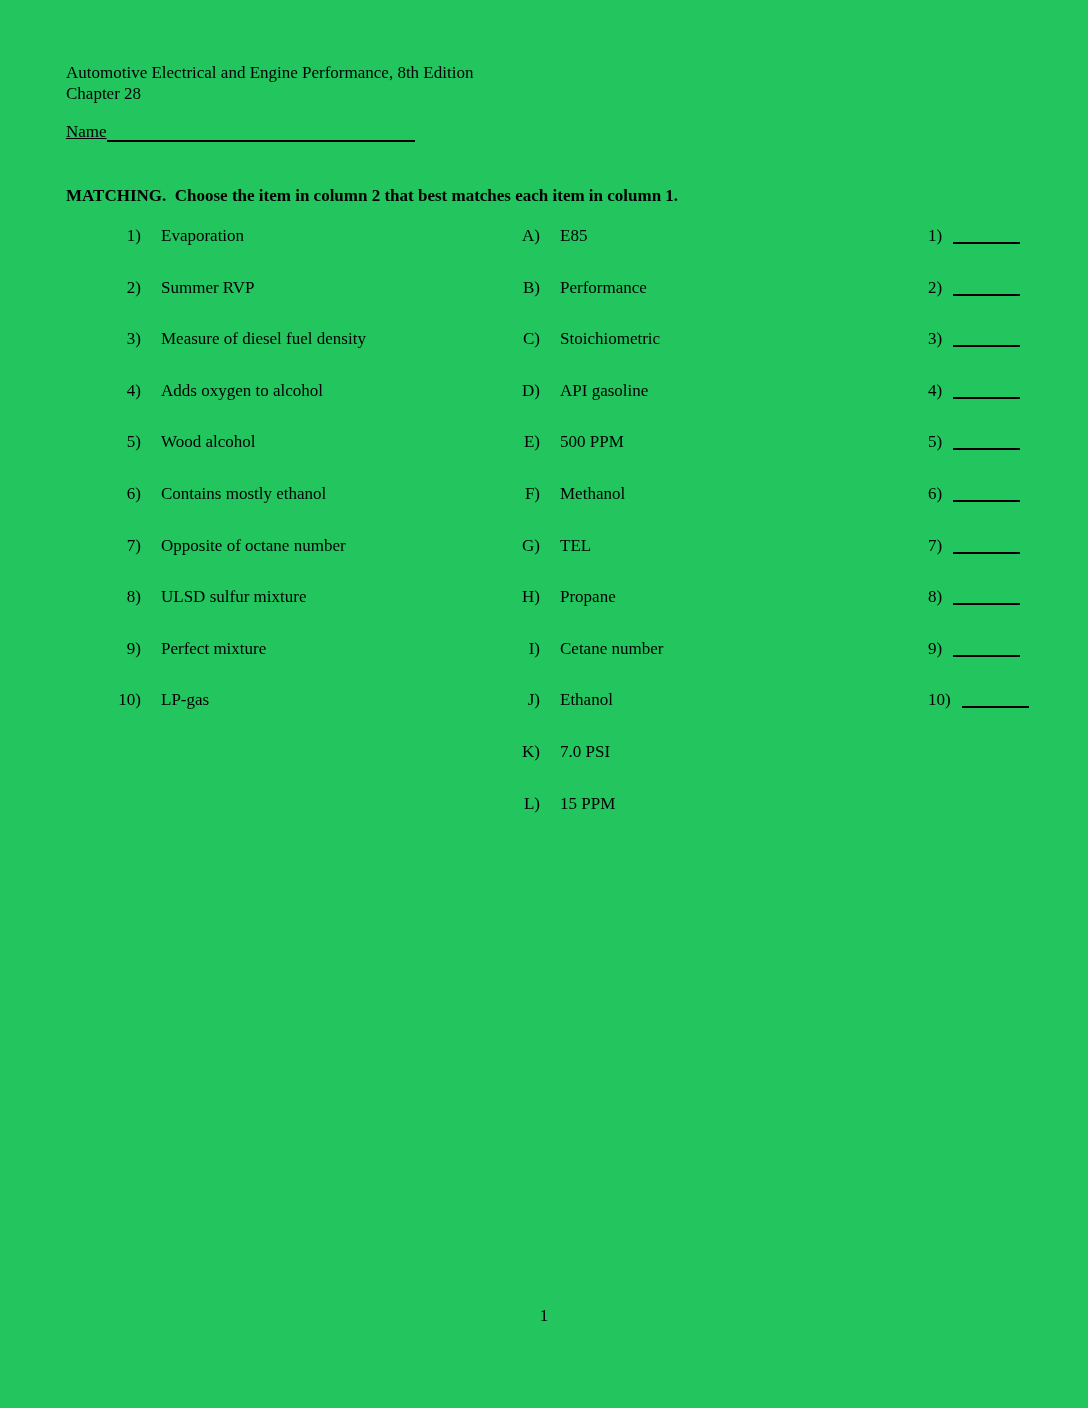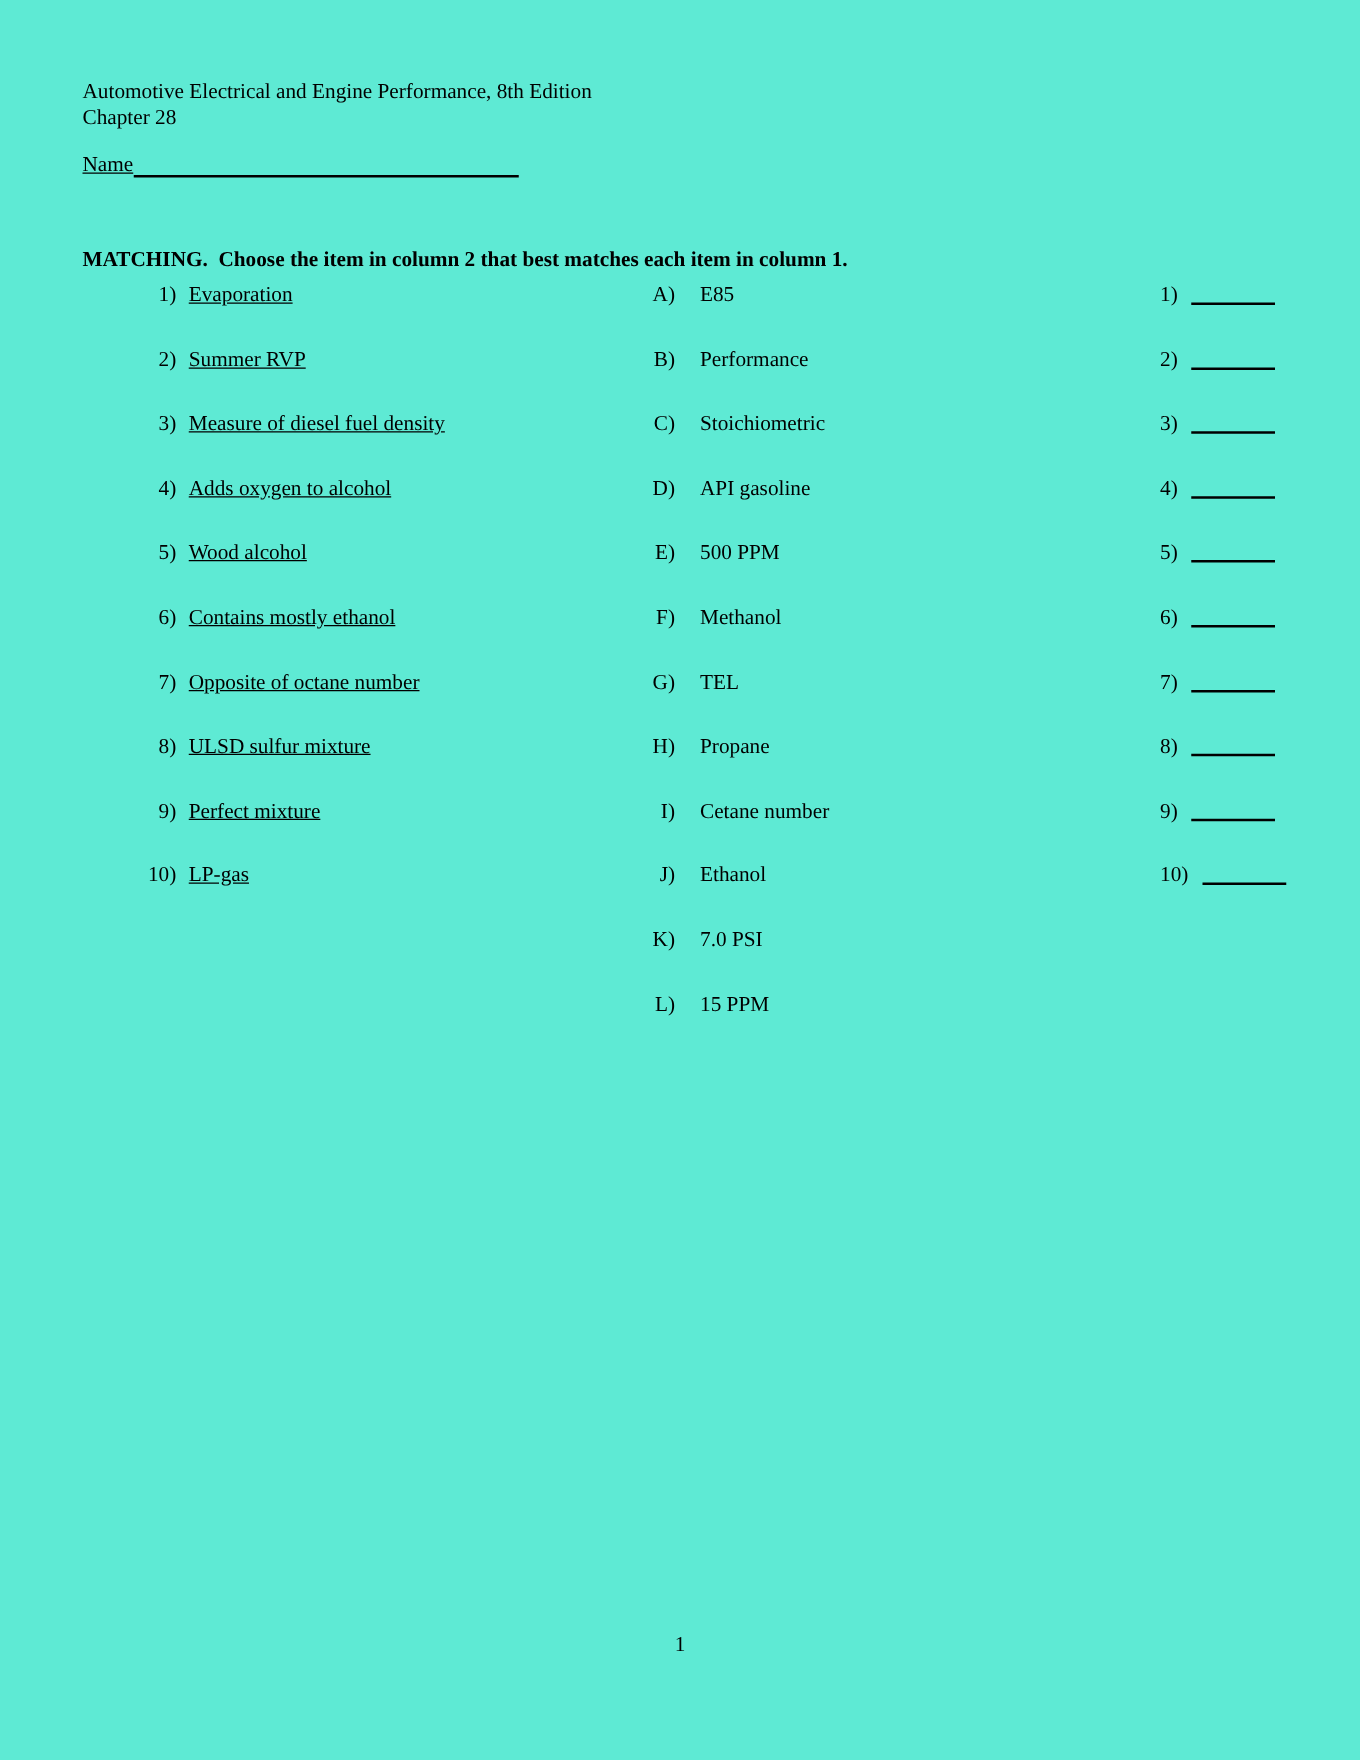--- a/index.html
+++ b/index.html
@@ -4,38 +4,38 @@
 <style>
   * { margin: 0; padding: 0; box-sizing: border-box; }
   html, body { background: #ffffff; }
   body {
     width: 1088px; height: 1408px;
     position: relative;
     font-family: "Liberation Serif", "DejaVu Serif", serif;
     color: #000;
     overflow: hidden;
   }
-  .page { position: absolute; inset: 0; background: #5eead4; }
+  .page { position: absolute; inset: 0; background: #22c55e; }
 
   .header { position: absolute; left: 66px; top: 62px; font-size: 17px; line-height: 21px; }
 
   .name-row { position: absolute; left: 66px; top: 122px; font-size: 17px; display: flex; align-items: flex-end; text-decoration: underline; }
   .name-blank { display: inline-block; width: 308px; height: 18px; border-bottom: 2px solid #000; }
 
   .instructions {
-    position: absolute; left: 66px; top: 198px;
+    position: absolute; left: 66px; top: 186px;
     font-size: 17px; font-weight: bold; white-space: pre-wrap;
   }
 
   .col { position: absolute; top: 226px; }
   .mrow { height: 51.6px; display: flex; align-items: flex-start; font-size: 17px; line-height: 19px; }
 
   .col1 { left: 66px; width: 380px; }
   .col1 .num { flex: 0 0 75px; text-align: right; }
-  .col1 .txt { margin-left: 10px; white-space: nowrap; text-decoration: underline; }
+  .col1 .txt { margin-left: 20px; white-space: nowrap; }
 
   .col2 { left: 460px; width: 360px; }
   .col2 .letter { flex: 0 0 80px; text-align: right; }
   .col2 .txt { margin-left: 20px; white-space: nowrap; }
 
   .col3 { left: 928px; width: 130px; }
   .col3 .num { flex: 0 0 auto; }
   .answer-blank {
     display: inline-block; width: 67px; height: 14px;
     border-bottom: 2px solid #000;

